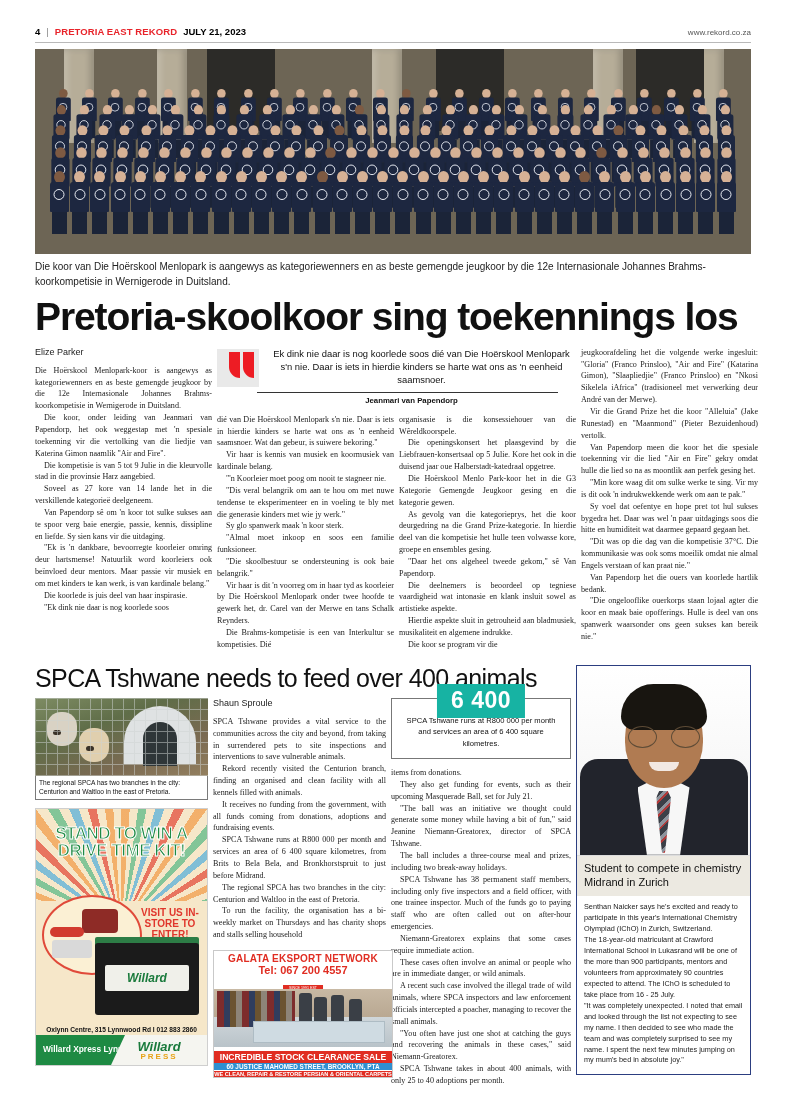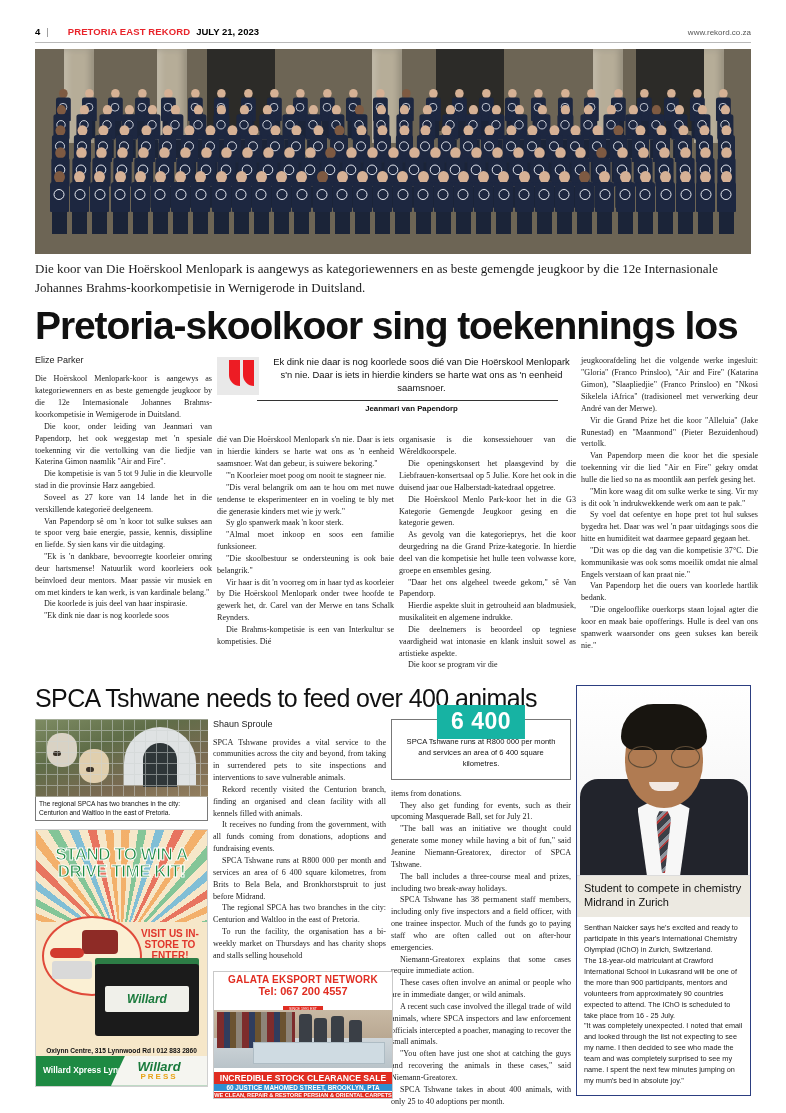--- a/index.html
+++ b/index.html
@@ -13,21 +13,21 @@
   }
   .page { position:relative; width:786px; height:1113px; padding:0 35px; }
 
   
   .masthead { display:flex; align-items:baseline; justify-content:space-between;
               padding-top:26px; padding-bottom:5px; border-bottom:1px solid #b9b9b9; }
   .mh-left { display:flex; align-items:baseline; gap:6px;
              font-family:"Liberation Sans", sans-serif; font-size:9.5px; font-weight:bold; }
   .mh-pageno { color:#000; }
   .mh-sep { color:#888; font-weight:normal; }
-  .mh-title { color:#e8232a; letter-spacing:.1px;margin-left:13px; }
+  .mh-title { color:#e8232a; letter-spacing:.1px; }
   .mh-date { color:#000; }
   .mh-url { font-family:"Liberation Sans", sans-serif; font-size:8px; color:#555; }
 
   
   .hero { margin-top:6px; width:716px; height:205px; position:relative; overflow:hidden;
           background:#6d6555; }
   .hero-sky { position:absolute; inset:0;
       background:
         linear-gradient(180deg,#cdc5b2 0%,#bfb7a3 34%,#a8a housing 34%),
         linear-gradient(180deg,#cfc7b4 0%,#c2b9a4 30%,#b0a793 55%,#9e9683 100%); }
@@ -40,38 +40,38 @@
   .hero-crowd { position:absolute; left:2%; right:2%; top:16%; bottom:9%; }
   .choir-row { position:absolute; left:0; right:0; display:flex; justify-content:space-around; }
   .person { position:relative; width:20px; }
   .p-head { width:11px; height:12px; border-radius:50%; background:#d6b195; margin:0 auto; }
   .p-head.dk { background:#7e5a42; }
   .p-body { width:19px; height:30px; background:#1d2740; margin:-1px auto 0;
             border-radius:3px 3px 1px 1px; position:relative; }
   .p-body::after { content:""; position:absolute; left:50%; top:7px; transform:translateX(-50%);
             width:9px; height:9px; border-radius:50%; border:1.6px solid #e9ecf3; }
   .p-legs { width:15px; height:22px; background:#1b2438; margin:0 auto; }
-  .hero-cap { font-family:Liberation Serif, serif; font-size:13px; line-height:1.45;
+  .hero-cap { font-family:Liberation Sans, sans-serif; font-size:10px; line-height:1.45;
               color:#222; margin-top:6px; width:716px; }
 
   
   h1.headline { font-family:"Liberation Sans", sans-serif; font-weight:bold;
                 font-size:39px; line-height:1.02; letter-spacing:-1.1px;
                 margin:8px 0 10px; color:#111; }
 
   
   .cols4 { display:grid; grid-template-columns:177px 177px 177px 177px; column-gap:5px; }
   .byline { font-family:"Liberation Sans", sans-serif; font-size:9px; color:#222;
             margin-bottom:8px; }
   p.body { font-size:8.1px; line-height:1.465; margin:0; text-align:justify;
            hyphens:auto; color:#222; }
   p.body + p.body { text-indent:9px; }
 
   
-  .pullwrap { grid-column:2 / span 2; margin-bottom:21px; }
+  .pullwrap { grid-column:2 / span 2; margin-bottom:9px; }
   .pull { display:flex; gap:8px; align-items:flex-start; }
   .qmark { flex:0 0 42px; height:38px; position:relative; margin-top:2px;
            background:#e9e9e9; }
   .qmark::before, .qmark::after{ content:""; position:absolute; top:3px; width:11px; height:26px;
            background:#ed1c24; border-radius:0 0 0 11px; }
   .qmark::before { left:12px; } .qmark::after { left:26px; }
   .pulltext { flex:1; font-family:"Liberation Sans", sans-serif; font-size:9.4px;
               line-height:1.38; text-align:center; color:#111; padding-top:1px; }
   .pullrule { border-top:1px solid #333; margin:5px 18px 3px 40px; }
   .pullattr { font-family:"Liberation Sans", sans-serif; font-weight:bold; font-size:7.8px;
@@ -1065,36 +1065,37 @@
       <div class="pullwrap" style="grid-column:1 / span 2;">
         <div class="pull">
           <div class="qmark"></div>
           <div class="pulltext">Ek dink nie daar is nog koorlede soos dié van Die Hoërskool Menlopark s'n nie. Daar is iets in hierdie kinders se harte wat ons as 'n eenheid saamsnoer.</div>
         </div>
         <div class="pullrule"></div>
         <div class="pullattr">Jeanmari van Papendorp</div>
       </div>
       <div id="c2" style="grid-column:1;">
           <p class="body">dié van Die Hoërskool Menlopark s'n nie. Daar is iets in hierdie kinders se harte wat ons as 'n eenheid saamsnoer. Wat dan gebeur, is suiwere bekoring."</p>
+          <p class="body">Vir haar is kennis van musiek en koormusiek van kardinale belang.</p>
           <p class="body">"'n Koorleier moet poog om nooit te stagneer nie.</p>
           <p class="body">"Dis veral belangrik om aan te hou om met nuwe tendense te eksperimenteer en in voeling te bly met die generasie kinders met wie jy werk."</p>
           <p class="body">Sy glo spanwerk maak 'n koor sterk.</p>
           <p class="body">"Almal moet inkoop en soos een familie funksioneer.</p>
           <p class="body">"Die skoolbestuur se ondersteuning is ook baie belangrik."</p>
           <p class="body">Vir haar is dit 'n voorreg om in haar tyd as koorleier by Die Hoërskool Menlopark onder twee hoofde te gewerk het, dr. Carel van der Merwe en tans Schalk Reynders.</p>
           <p class="body">Die Brahms-kompetisie is een van Interkultur se kompetisies. Dié</p>
         </div>
       <div id="c3" style="grid-column:2;">
           <p class="body">organisasie is die konsessiehouer van die Wêreldkoorspele.</p>
           <p class="body">Die openingskonsert het plaasgevind by die Liebfrauen-konsertsaal op 5 Julie. Kore het ook in die duisend jaar oue Halberstadt-katedraal opgetree.</p>
           <p class="body">Die Hoërskool Menlo Park-koor het in die G3 Kategorie Gemengde Jeugkoor gesing en die kategorie gewen.</p>
           <p class="body">As gevolg van die kategorieprys, het die koor deurgedring na die Grand Prize-kategorie. In hierdie deel van die kompetisie het hulle teen volwasse kore, groepe en ensembles gesing.</p>
           <p class="body">"Daar het ons algeheel tweede gekom," sê Van Papendorp.</p>
+          <p class="body">Die deelnemers is beoordeel op tegniese vaardigheid wat intonasie en klank insluit sowel as artistieke aspekte.</p>
           <p class="body">Hierdie aspekte sluit in getrouheid aan bladmusiek, musikaliteit en algemene indrukke.</p>
-          <p class="body">Die deelnemers is beoordeel op tegniese vaardigheid wat intonasie en klank insluit sowel as artistieke aspekte.</p>
           <p class="body">Die koor se program vir die</p>
         </div>
       <div id="c4" style="grid-column:3; grid-row:1 / span 2;">
           <p class="body">jeugkoorafdeling het die volgende werke ingesluit: "Gloria" (Franco Prinsloo), "Air and Fire" (Katarina Gimon), "Slaapliedjie" (Franco Prinsloo) en "Nkosi Sikelela iAfrica" (tradisioneel met verwerking deur André van der Merwe).</p>
           <p class="body">Vir die Grand Prize het die koor "Alleluia" (Jake Runestad) en "Maanmond" (Pieter Bezuidenhoud) vertolk.</p>
           <p class="body">Van Papendorp meen die koor het die spesiale toekenning vir die lied "Air en Fire" gekry omdat hulle die lied so na as moontlik aan perfek gesing het.</p>
           <p class="body">"Min kore waag dit om sulke werke te sing. Vir my is dit ook 'n indrukwekkende werk om aan te pak."</p>
           <p class="body">Sy voel dat oefentye en hope pret tot hul sukses bygedra het. Daar was wel 'n paar uitdagings soos die hitte en humiditeit wat daarmee gepaard gegaan het.</p>
           <p class="body">"Dit was op die dag van die kompetisie 37°C. Die kommunikasie was ook soms moeilik omdat nie almal Engels verstaan of kan praat nie."</p>
           <p class="body">Van Papendorp het die ouers van koorlede hartlik bedank.</p>

